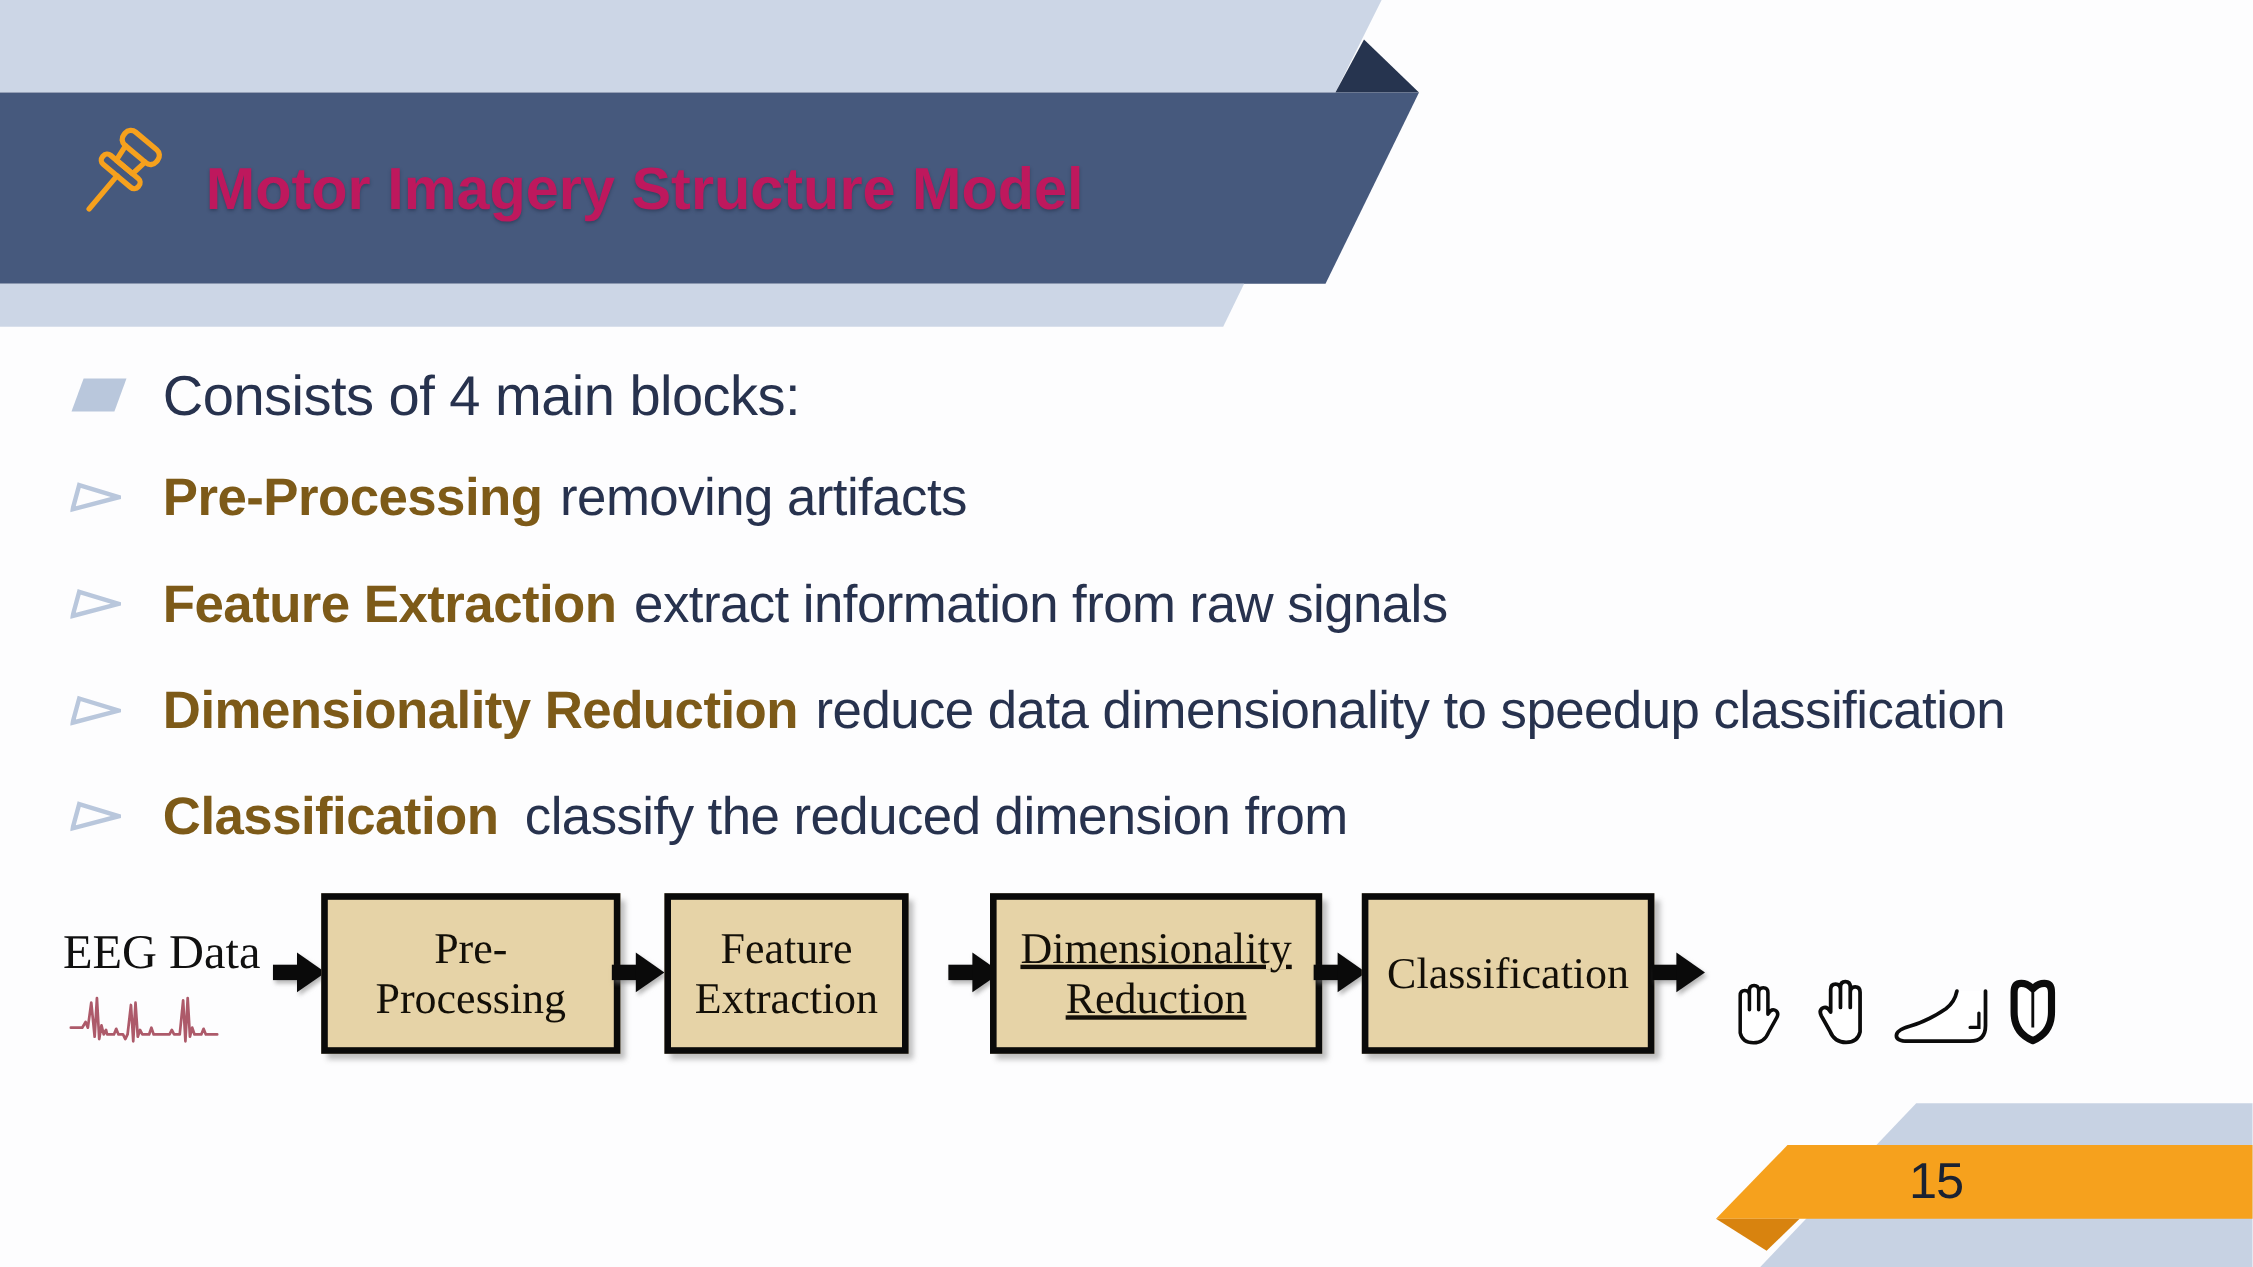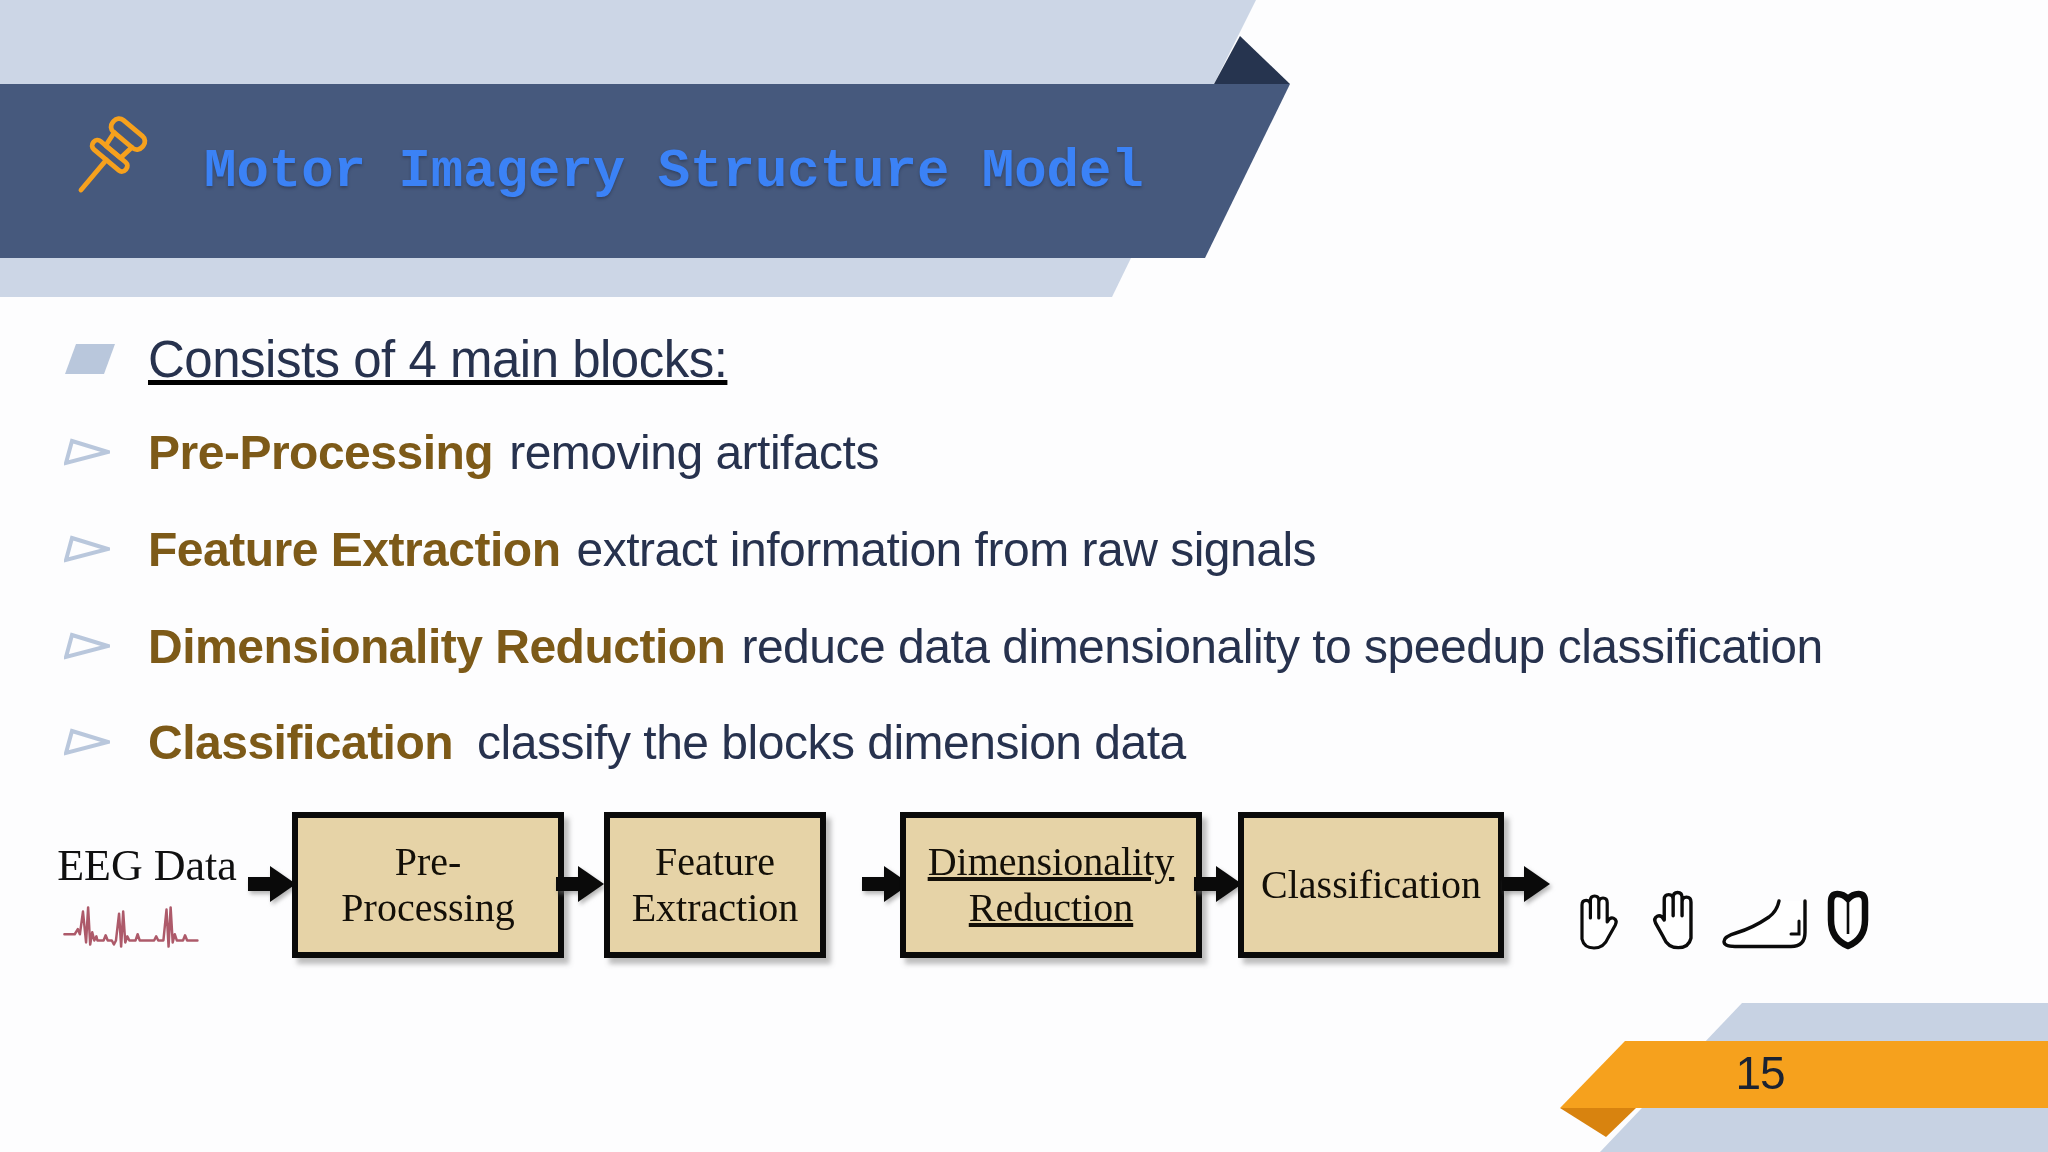--- a/index.html
+++ b/index.html
@@ -2,23 +2,23 @@
 <html><head>
 <meta charset="utf-8">
 <style>
   html,body{margin:0;padding:0;background:#ffffff;}
   .slide{position:relative;width:2048px;height:1152px;overflow:hidden;
          background:#fdfdfe;font-family:"Liberation Sans",sans-serif;}
   .bg{position:absolute;left:0;top:0;width:2048px;height:1152px;}
 
   
   .pushpin{position:absolute;left:52px;top:106px;width:100px;height:118px;}
-  .title{position:absolute;left:204px;top:134px;height:76px;line-height:76px;
-         font-size:54px;font-weight:700;color:#3b82f6;letter-spacing:0px;
-         text-shadow:0 2px 3px rgba(20,30,50,.35);white-space:nowrap;font-family:Liberation Mono, monospace;}
+  .title{position:absolute;left:187px;top:134px;height:76px;line-height:76px;
+         font-size:54px;font-weight:700;color:#be185d;letter-spacing:0px;
+         text-shadow:0 2px 3px rgba(20,30,50,.35);white-space:nowrap;}
 
   
   .row{position:absolute;left:64px;height:64px;display:flex;align-items:center;white-space:nowrap;}
   .row .marker{flex:0 0 84px;width:84px;display:flex;align-items:center;}
   .btext{font-size:48px;letter-spacing:-0.5px;color:#27324e;}
   .intro-text{font-size:51px;letter-spacing:-0.5px;color:#27324e;}
   .term{font-weight:700;color:#7d5a18;}
   .desc{margin-left:16px;color:#27324e;margin-top:41px;}
 
   
@@ -59,21 +59,21 @@
   <svg class="pushpin" viewBox="0 0 104 116">
     <g transform="rotate(40 52 58)" fill="none" stroke-width="5" stroke-linecap="round" stroke-linejoin="round" stroke="#f6a11d">
       <rect x="32" y="8" width="40" height="16" rx="7"></rect>
       <path d="M40 24 L42 40 H62 L64 24"></path>
       <rect x="30" y="40" width="44" height="11" rx="5"></rect>
       <path d="M52 51 V92"></path>
     </g>
   </svg>
   <div class="title">Motor Imagery Structure Model</div>
 
-  <div class="row" style="top:327px;text-decoration:underline;">
+  <div class="row" style="top:327px;">
     <span class="marker">
       <svg width="52" height="32" viewBox="0 0 52 32">
           <polygon points="12,1 51,1 40,31 1,31" fill="#b9c7dc"></polygon>
         </svg>
     </span>
     <span class="intro-text">Consists of 4 main blocks:</span>
   </div>
 
   <div class="row" style="top:420px;">
     <span class="marker">
@@ -101,21 +101,21 @@
     </span>
     <span class="btext"><span class="term">Dimensionality Reduction</span><span class="desc">reduce data dimensionality to speedup classification</span></span>
   </div>
 
   <div class="row" style="top:710px;">
     <span class="marker">
       <svg width="46" height="30" viewBox="0 0 46 30">
           <polygon points="8,4 44,15 2,26" fill="none" stroke-width="4" stroke="#b9c7dc"></polygon>
         </svg>
     </span>
-    <span class="btext"><span class="term">Classification</span><span class="desc" style="margin-left:24px;">classify the blocks dimension data</span></span>
+    <span class="btext"><span class="term">Classification</span><span class="desc" style="margin-left:24px;">classify the reduced dimension from</span></span>
   </div>
 
   <div class="eeg-label">EEG Data</div>
   <svg class="wave" viewBox="0 0 170 64">
     <path d="M2 40 h10 l3-5 2 5 3-22 3 30 2-34 2 36 2-12 2 8 2-4 1 4 h6 l2-5 2 5 h4 l2 4 2-4 3-26 2 32 2-34 2 30 2-6 2 4 h6 l2-6 2 6 h14 l2-4 2 4 h5 l3-30 2 36 2-38 2 34 2-8 2 6 h6 l2-5 2 5 h10" fill="none" stroke-width="2.4" stroke-linejoin="round" stroke-linecap="round" opacity="0.9" stroke="#a4485a"></path>
   </svg>
 
   <svg class="arrow" style="left:248px;" viewBox="0 0 48 40">
       <rect x="0" y="13" width="24" height="14" fill="#0a0a0a"></rect>
       <polygon points="22,2 48,20 22,38" fill="#0a0a0a"></polygon>

